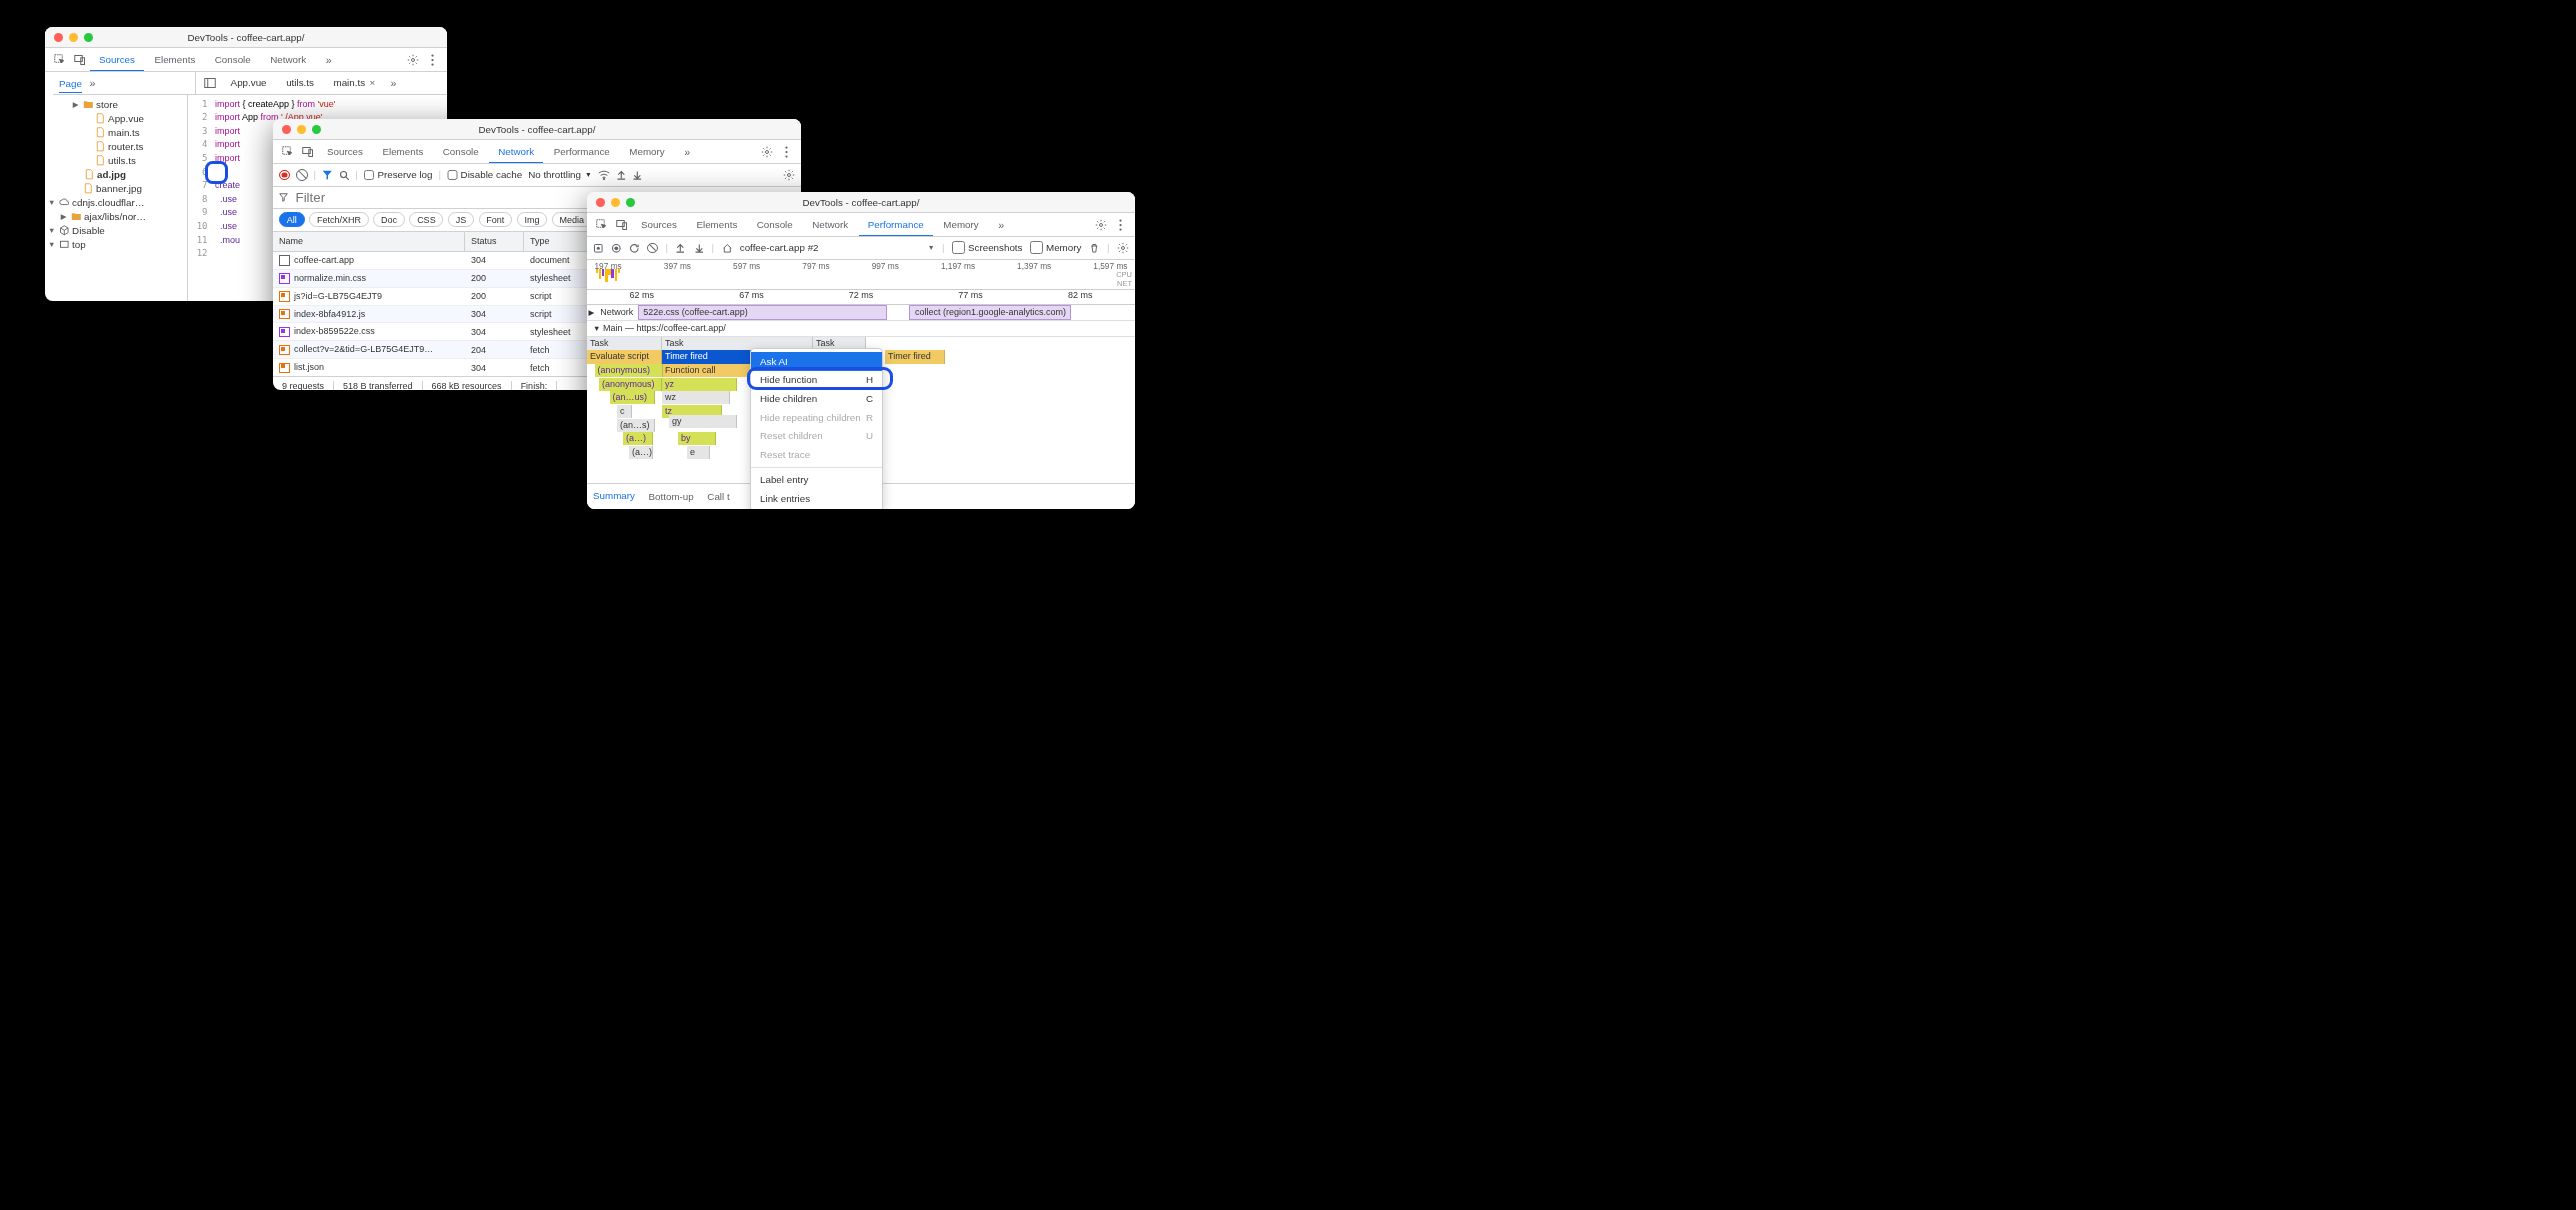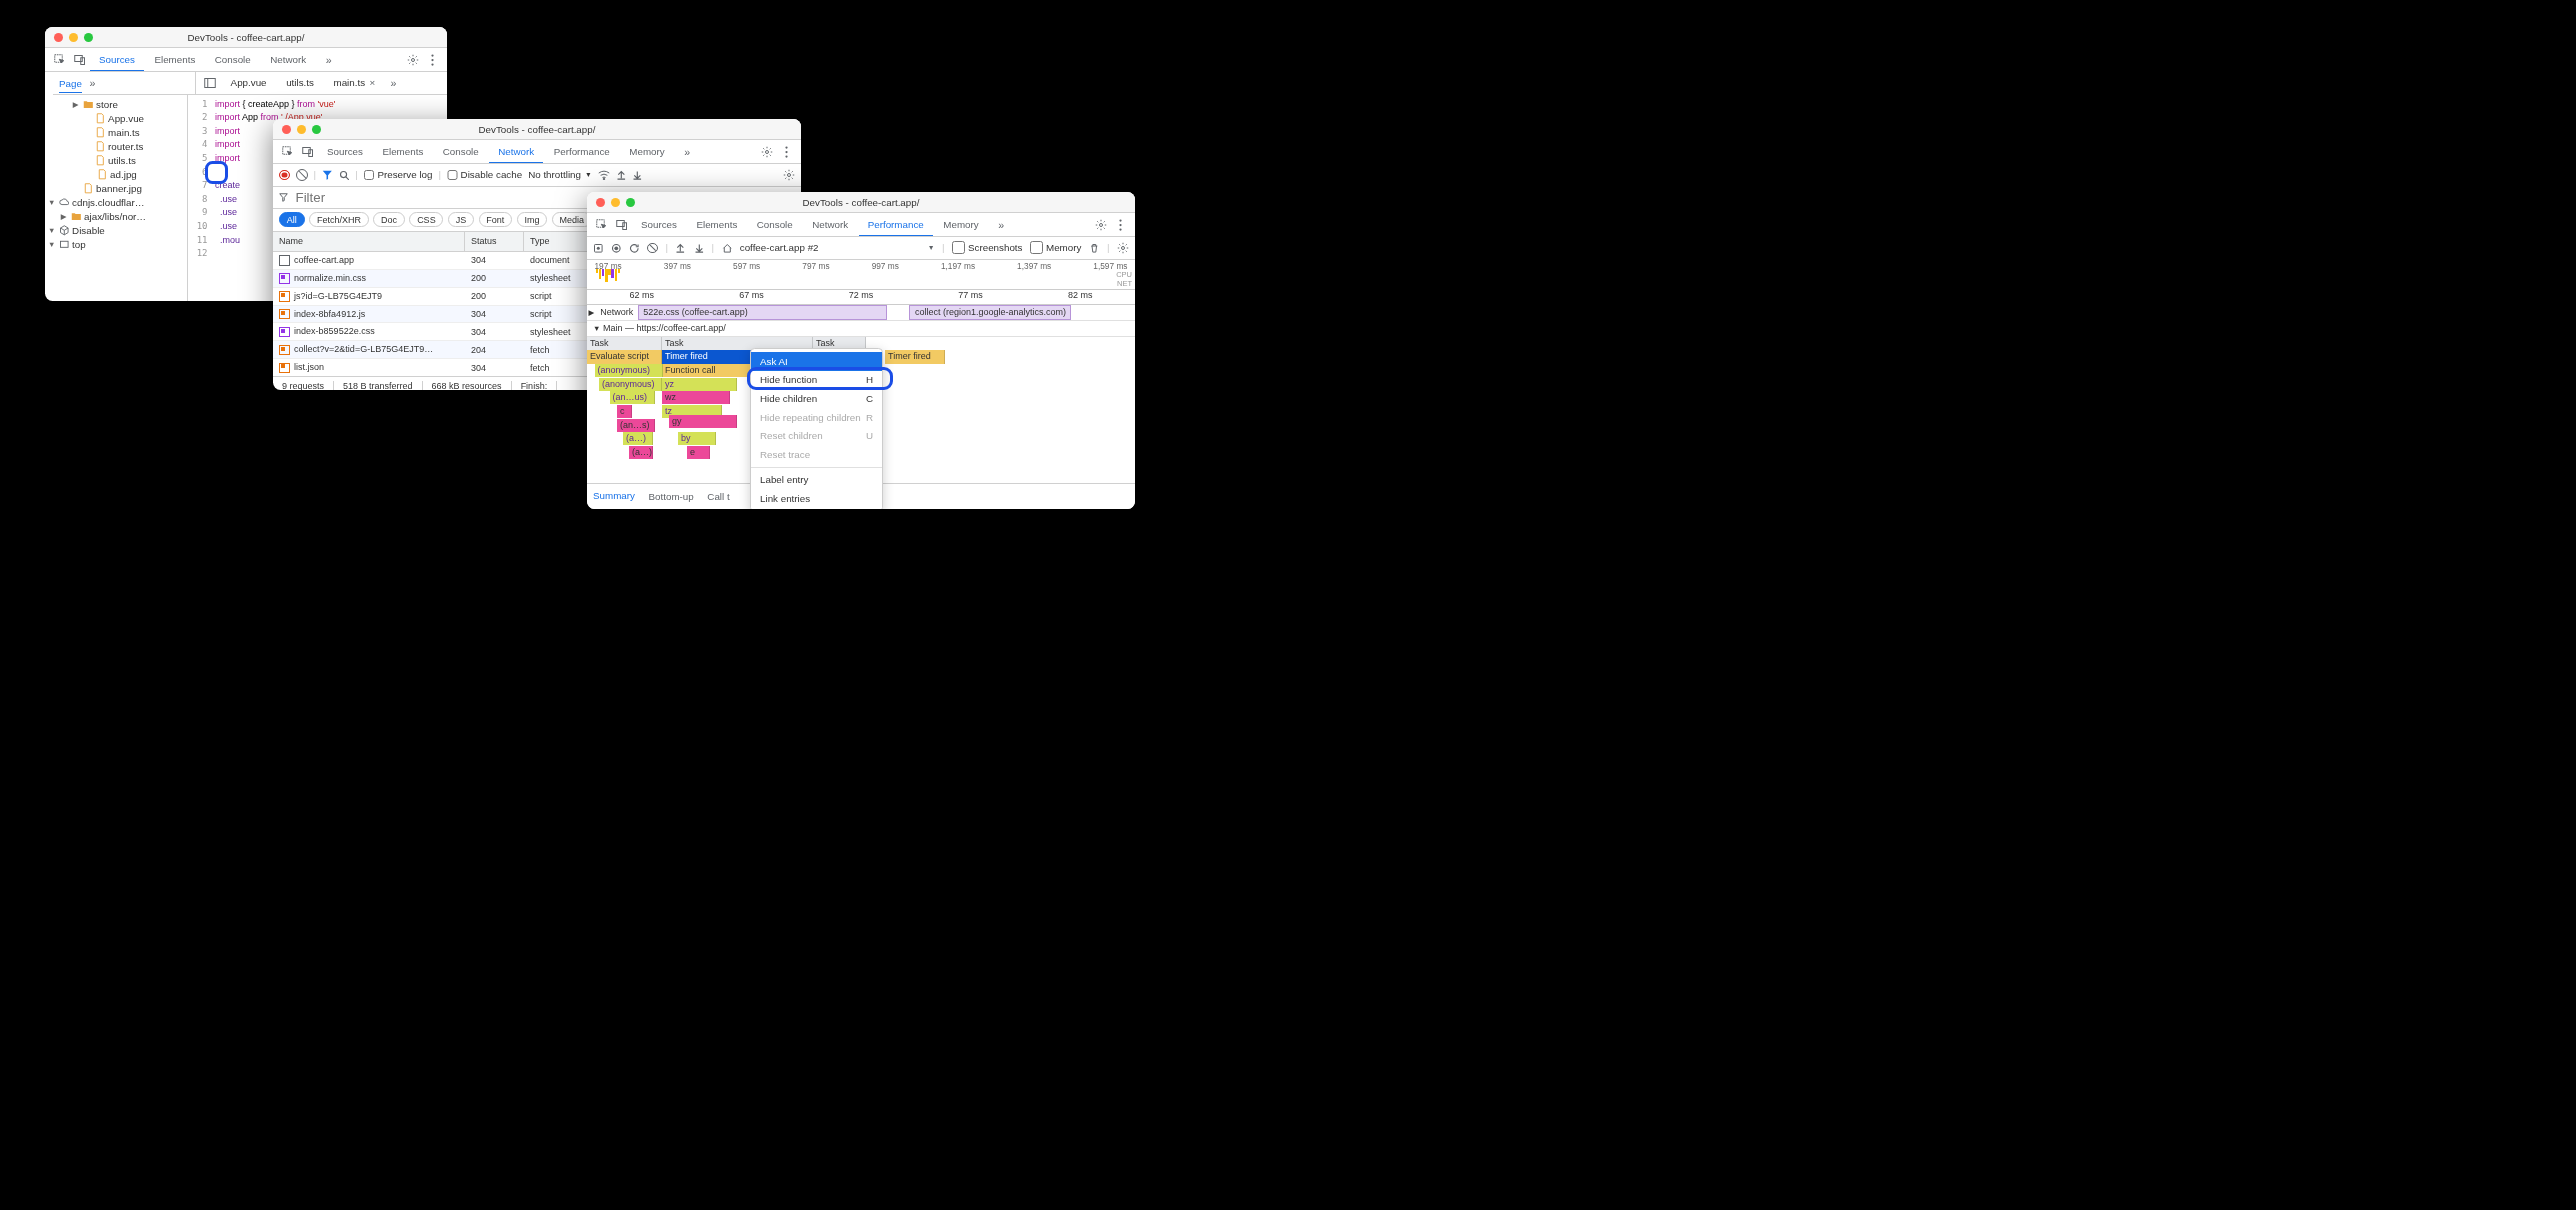--- a/index.html
+++ b/index.html
@@ -88,21 +88,21 @@
 #w3 .netlane .lbl{ padding:0 4.5px; color:#333; }
 #w3 .netlane .bar1{ background:#e4d7f4; border:0.8px solid #b794d8; padding:1.5px 4.5px; flex:0 0 249px; }
 #w3 .netlane .bar2{ background:#e4d7f4; border:0.8px solid #b794d8; padding:1.5px 4.5px; margin-left:22.6px; }
 #w3 .mainlbl{ padding:2.3px 6px; font-size:9px; color:#333; border-bottom:0.8px solid #e0e0e0; }
 #w3 .flame{ position:relative; font-size:9px; }
 #w3 .fr{ position:absolute; height:13.6px; line-height:13.6px; padding:0 3px; overflow:hidden; white-space:nowrap; border-right:0.8px solid rgba(0,0,0,.15); }
 #w3 .task{ background:#e8eaed; }
 #w3 .ev{ background:#f2ca63; }
 #w3 .sel{ background:#0b57d0; color:#fff; }
 #w3 .fn{ background:#d4e157; }
-#w3 .fn2{ background:#ec4899; }
+#w3 .fn2{ background:#e5e5e5; }
 #w3 .ctxmenu{ position:absolute; left:163px; top:156px; width:133px; background:#fff; border:0.8px solid #ccc; border-radius:4.5px; box-shadow:0 3px 12px rgba(0,0,0,.2); padding:3px 0; font-size:9.8px; z-index:5; }
 #w3 .ctxmenu .mi{ padding:3.8px 9px; display:flex; justify-content:space-between; cursor:pointer; }
 #w3 .ctxmenu .mi.hl{ background:#1a73e8; color:#fff; }
 #w3 .ctxmenu .mi.dis{ color:#aaa; }
 #w3 .ctxmenu hr{ border:none; border-top:0.8px solid #e0e0e0; margin:3px 0; }
 #w3 .bottabs{ position:absolute; bottom:0; left:0; right:0; height:26px; border-top:0.8px solid #d0d0d0; display:flex; align-items:center; padding:0 6px; gap:13.6px; font-size:9.8px; background:#fff; }
 #w3 .bottabs .bt{ color:#5f6368; }
 #w3 .bottabs .bt.active{ color:#1a73e8; border-bottom:1.5px solid #1a73e8; padding-bottom:8px; margin-bottom:-6px; }
 #c3{ position:absolute; left:747px; top:367px; width:146px; height:22.6px; border:3px solid #1a4de6; border-radius:9px; pointer-events:none; z-index:20; }
 
@@ -202,21 +202,21 @@
           </svg>
           <span>router.ts</span>
         </div>
         <div class="row" style="padding-left: 39px;">
           <span class="arrow"></span>
           <svg width="10.6" height="10.6" viewBox="0 0 14 14" fill="none" stroke="#e8a33d" stroke-width="1.2">
             <path d="M3 1h6l2 2v10H3z"></path>
           </svg>
           <span>utils.ts</span>
         </div>
-        <div class="row" style="padding-left: 41px;">
+        <div class="row" style="padding-left: 28px; font-weight: bold;">
           <span class="arrow"></span>
           <svg width="10.6" height="10.6" viewBox="0 0 14 14" fill="none" stroke="#e8a33d" stroke-width="1.2">
             <path d="M3 1h6l2 2v10H3z"></path>
           </svg>
           <span>ad.jpg</span>
         </div>
         <div class="row" style="padding-left: 27px;">
           <span class="arrow"></span>
           <svg width="10.6" height="10.6" viewBox="0 0 14 14" fill="none" stroke="#e8a33d" stroke-width="1.2">
             <path d="M3 1h6l2 2v10H3z"></path>

